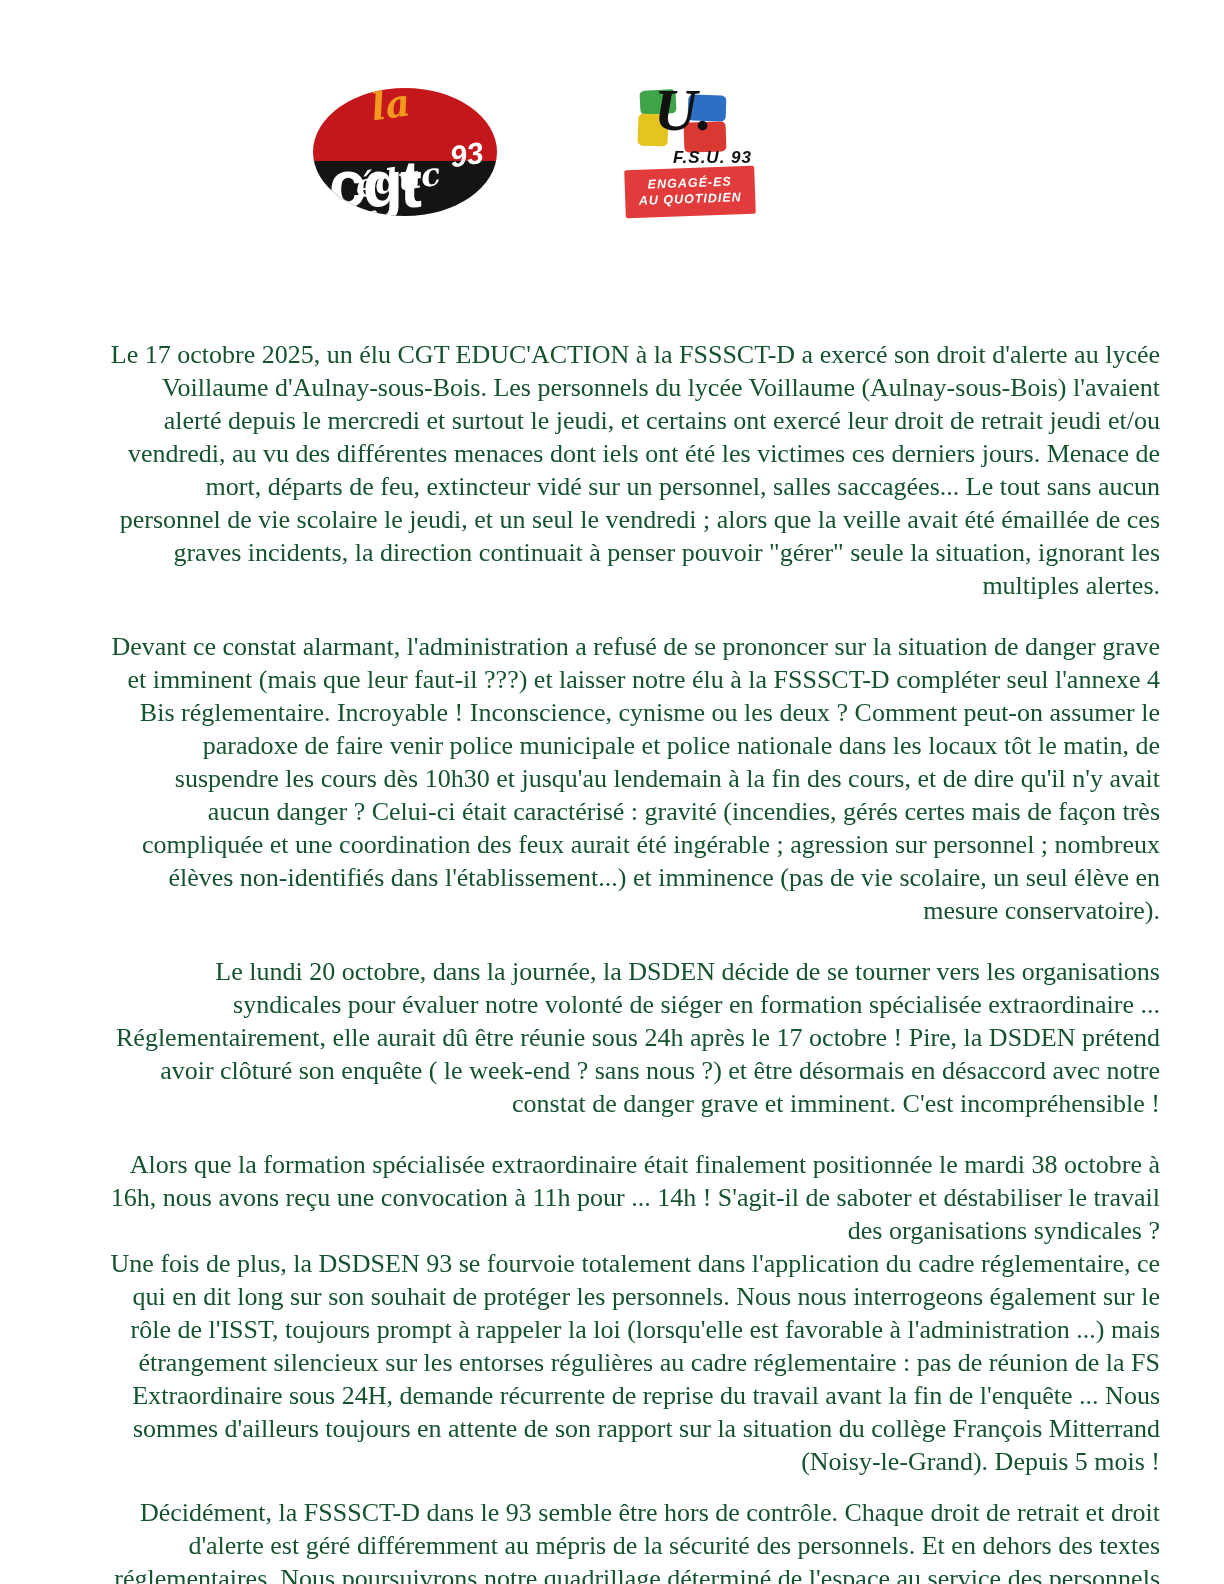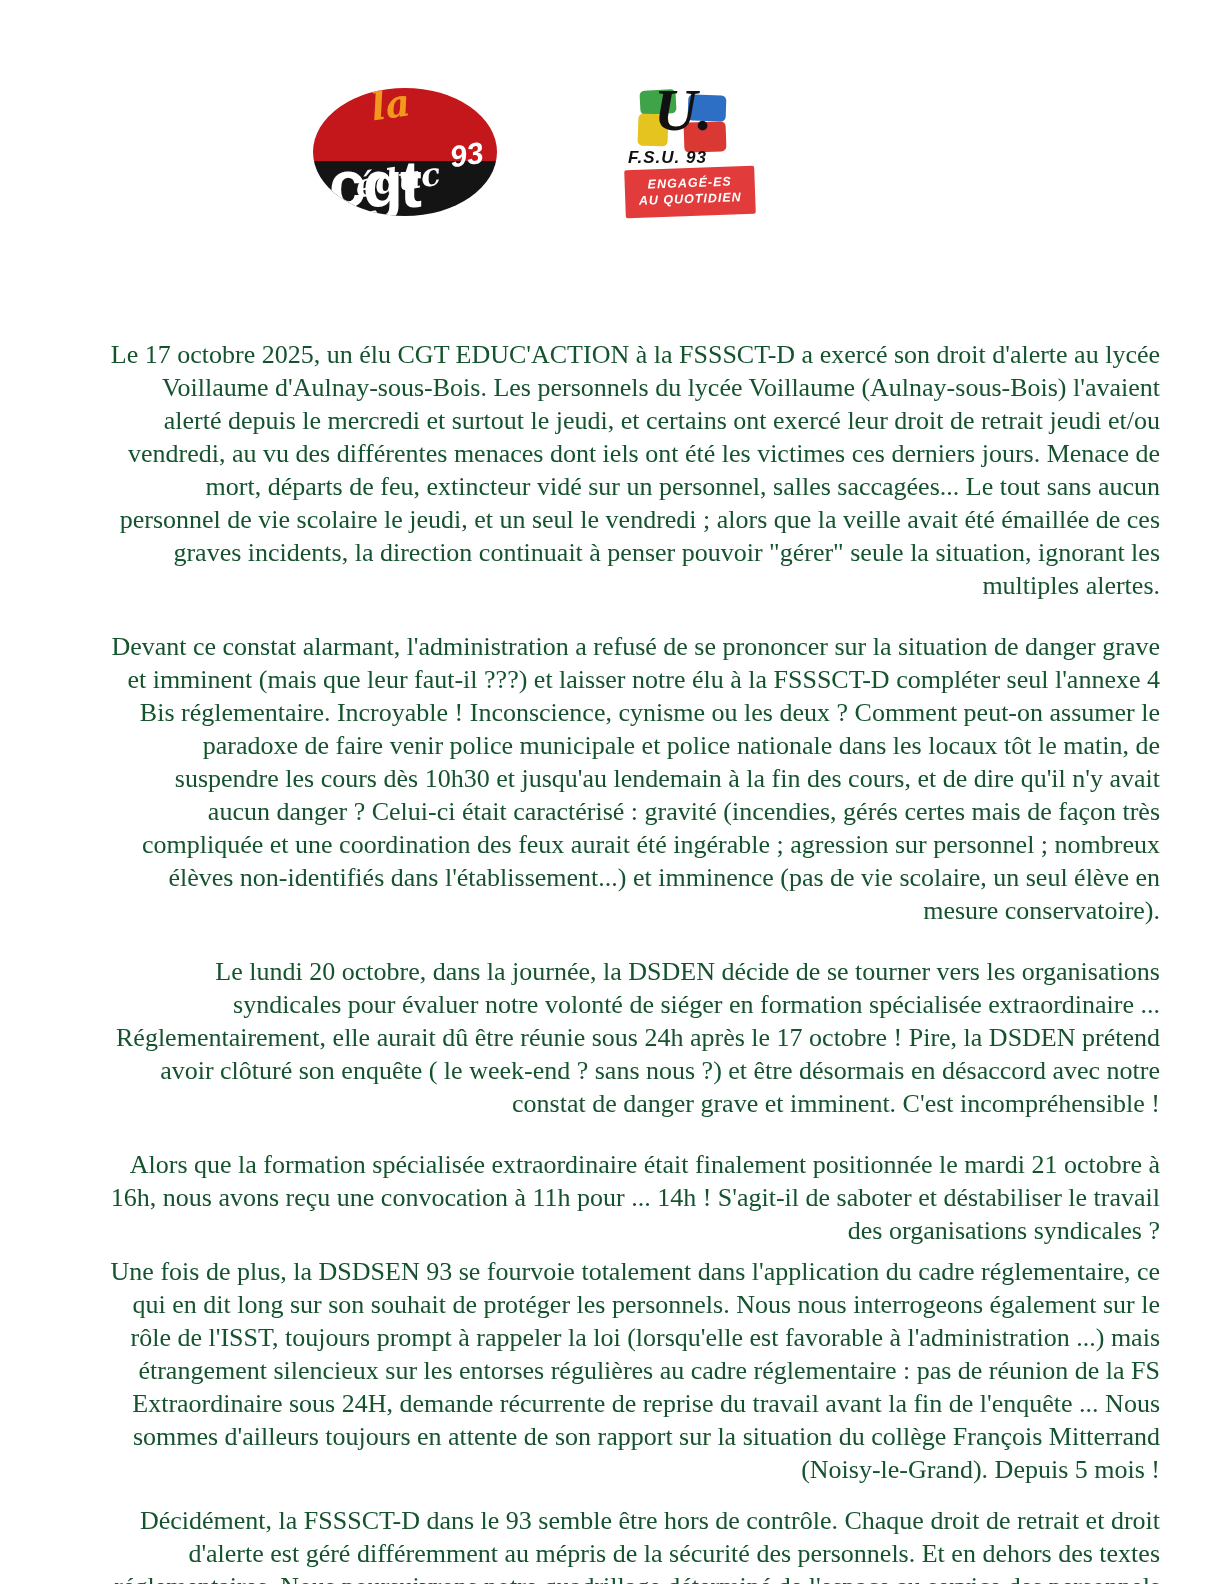--- a/index.html
+++ b/index.html
@@ -65,21 +65,21 @@
   .patch-red    { left: 56px; top: 32px; width: 42px; height: 30px; background: #da3832; transform: rotate(-2deg); }
   .fsu-u {
     position: absolute; left: 26px; top: -10px;
     font-family: "Liberation Serif", serif;
     font-weight: bold; font-style: italic;
     font-size: 60px; line-height: 1; color: #111111;
     z-index: 2;
   }
   .fsu-label {
     position: absolute; left: 0; top: 58px; width: 124px;
-    text-align: left;
+    text-align: right;
     font-family: "Liberation Sans", sans-serif;
     font-weight: bold; font-style: italic;
     font-size: 17px; letter-spacing: 1px; color: #111111;
   }
   .fsu-banner {
     position: absolute; left: -3px; top: 78px;
     width: 130px; height: 48px;
     background: #e23b3b;
     transform: rotate(-2deg);
     border-radius: 2px;
@@ -109,21 +109,21 @@
     text-decoration-thickness: 2px;
     text-underline-offset: 4px;
   }
   .para {
     margin-top: 28px;
     font-size: 26px;
     line-height: 33px;
     color: #14532d;
     text-align: right;
   }
-  .para.joined { margin-top: 8px; }
+  .para.joined { margin-top: 0; }
   .para.gap-small { margin-top: 18px; }
   .para.first { margin-top: 28px; }
 </style>
 </head>
 <body>
 
 <div class="page">
 
   <header class="logo-header">
 
@@ -155,19 +155,19 @@
 
   <main class="doc-body">
 
     <h1 class="doc-title">
       <br>
     </h1>
 
     <p class="para first">Le 17 octobre 2025, un élu CGT EDUC'ACTION à la FSSSCT-D a exercé son droit d'alerte au lycée Voillaume d'Aulnay-sous-Bois. Les personnels du lycée Voillaume (Aulnay-sous-Bois) l'avaient alerté depuis le mercredi et surtout le jeudi, et certains ont exercé leur droit de retrait jeudi et/ou vendredi, au vu des différentes menaces dont iels ont été les victimes ces derniers jours. Menace de mort, départs de feu, extincteur vidé sur un personnel, salles saccagées... Le tout sans aucun personnel de vie scolaire le jeudi, et un seul le vendredi ; alors que la veille avait été émaillée de ces graves incidents, la direction continuait à penser pouvoir "gérer" seule la situation, ignorant les multiples alertes.</p>
     <p class="para">Devant ce constat alarmant, l'administration a refusé de se prononcer sur la situation de danger grave et imminent (mais que leur faut-il ???) et laisser notre élu à la FSSSCT-D compléter seul l'annexe 4 Bis réglementaire. Incroyable ! Inconscience, cynisme ou les deux ? Comment peut-on assumer le paradoxe de faire venir police municipale et police nationale dans les locaux tôt le matin, de suspendre les cours dès 10h30 et jusqu'au lendemain à la fin des cours, et de dire qu'il n'y avait aucun danger ? Celui-ci était caractérisé : gravité (incendies, gérés certes mais de façon très compliquée et une coordination des feux aurait été ingérable ; agression sur personnel ; nombreux élèves non-identifiés dans l'établissement...) et imminence (pas de vie scolaire, un seul élève en mesure conservatoire).</p>
     <p class="para">Le lundi 20 octobre, dans la journée, la DSDEN décide de se tourner vers les organisations syndicales pour évaluer notre volonté de siéger en formation spécialisée extraordinaire ... Réglementairement, elle aurait dû être réunie sous 24h après le 17 octobre ! Pire, la DSDEN prétend avoir clôturé son enquête ( le week-end ? sans nous ?) et être désormais en désaccord avec notre constat de danger grave et imminent. C'est incompréhensible !</p>
-    <p class="para">Alors que la formation spécialisée extraordinaire était finalement positionnée le mardi 21 octobre à 16h, nous avons reçu une convocation à 11h pour ... 14h ! S'agit-il de saboter et déstabiliser le travail des organisations syndicales ?</p>
+    <p class="para">Alors que la formation spécialisée extraordinaire était finalement positionnée le mardi 38 octobre à 16h, nous avons reçu une convocation à 11h pour ... 14h ! S'agit-il de saboter et déstabiliser le travail des organisations syndicales ?</p>
     <p class="para joined">Une fois de plus, la DSDSEN 93 se fourvoie totalement dans l'application du cadre réglementaire, ce qui en dit long sur son souhait de protéger les personnels. Nous nous interrogeons également sur le rôle de l'ISST, toujours prompt à rappeler la loi (lorsqu'elle est favorable à l'administration ...) mais étrangement silencieux sur les entorses régulières au cadre réglementaire : pas de réunion de la FS Extraordinaire sous 24H, demande récurrente de reprise du travail avant la fin de l'enquête ... Nous sommes d'ailleurs toujours en attente de son rapport sur la situation du collège François Mitterrand (Noisy-le-Grand). Depuis 5 mois !</p>
     <p class="para gap-small">Décidément, la FSSSCT-D dans le 93 semble être hors de contrôle. Chaque droit de retrait et droit d'alerte est géré différemment au mépris de la sécurité des personnels. Et en dehors des textes réglementaires. Nous poursuivrons notre quadrillage déterminé de l'espace au service des personnels et interpellons le rectorat de Créteil sur les dysfonctionnements graves de cette instance.</p>
 
   </main>
 
 </div>
 
 </body></html>

